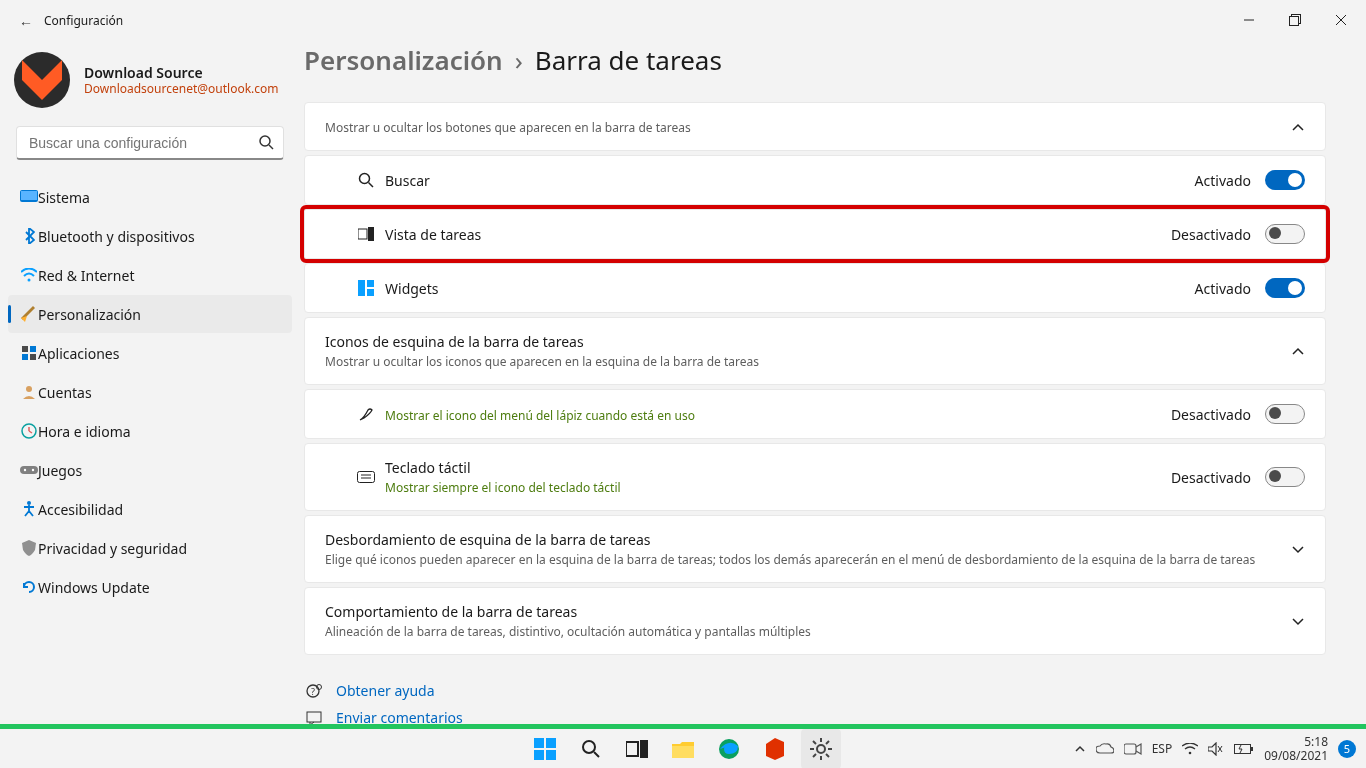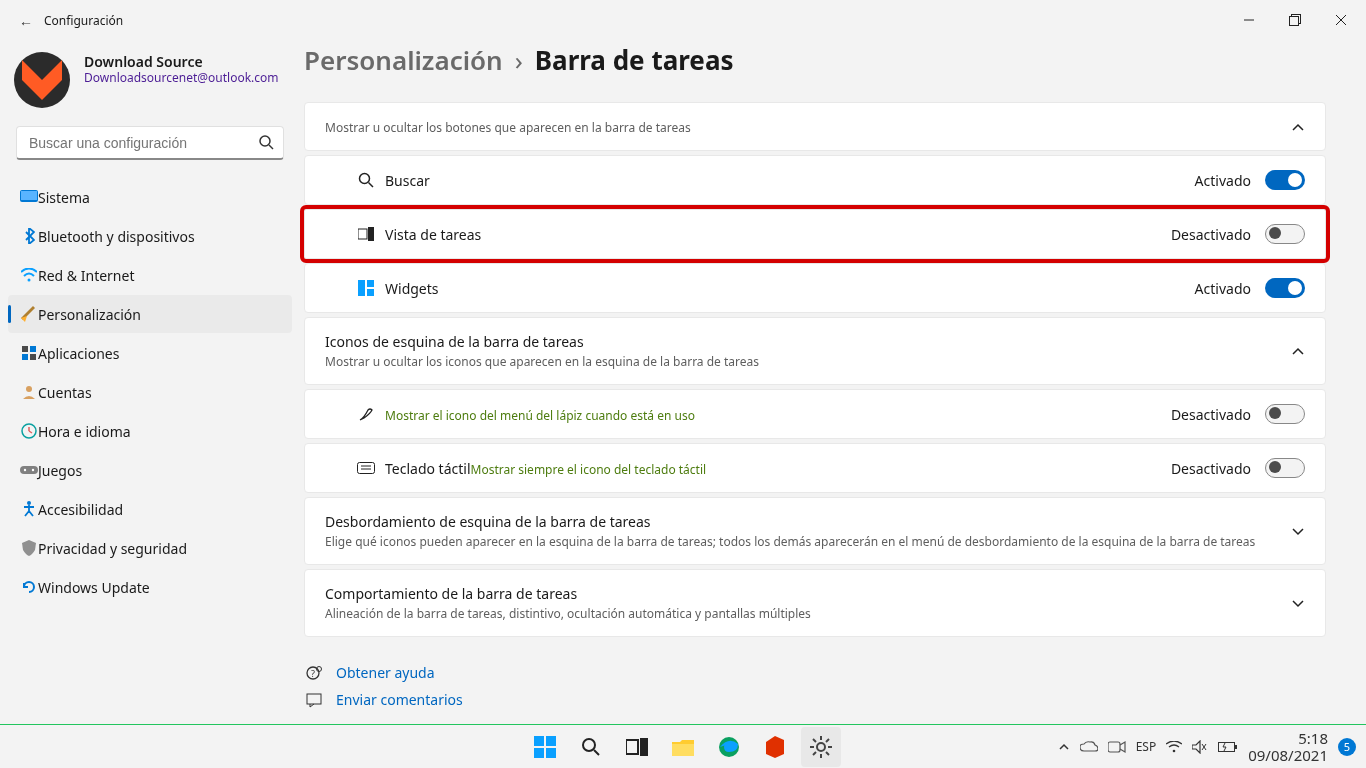--- a/index.html
+++ b/index.html
@@ -7,63 +7,63 @@
   
   .window{position:relative;width:1366px;height:768px;display:flex;flex-direction:column}
   .title-bar{height:40px;display:flex;align-items:center;padding:0 2px 0 12px;font-size:12px}
   .title-bar .back{width:28px;text-align:center;font-size:14px;color:#333;cursor:pointer}
   .title-bar .app-name{margin-left:4px}
   .title-bar .spacer{flex:1}
   .win-btn{width:46px;height:40px;display:flex;align-items:center;justify-content:center;cursor:pointer;font-size:12px}
   .content{flex:1;display:flex;min-height:0}
   
   .sidebar{width:300px;padding:4px 4px 8px 4px;overflow:auto}
-  .user{display:flex;align-items:flex-start;gap:14px;padding:8px 12px 18px 10px}
+  .user{display:flex;align-items:center;gap:14px;padding:8px 12px 18px 10px}
   .avatar{width:56px;height:56px;border-radius:50%;background:#2b2b2b;position:relative;overflow:hidden}
   .avatar .inner{position:absolute;inset:8px;background:#FF5B24;clip-path:polygon(50% 100%,100% 50%,100% 0,50% 50%,0 0,0 50%)}
   .user-name{font-weight:600;font-size:14px}
-  .user-email{font-size:12px;color:#4c1d95;margin-top:-2px}
+  .user-email{font-size:12px;color:#c2410c;margin-top:-2px}
   .search-wrap{margin:0 12px 18px 12px;position:relative}
   .search{width:100%;height:34px;border:1px solid #e0e0e0;border-bottom:2px solid #888;border-radius:4px;background:#fff;padding:0 34px 0 12px;font-size:14px;outline:none}
   .search-ico{position:absolute;right:10px;top:8px;color:#444}
   .nav-item{display:flex;align-items:center;gap:0;height:38px;border-radius:4px;padding:0 12px 0 12px;margin:1px 4px;cursor:pointer;font-size:14px}
   .nav-item .ic{width:18px;display:flex;justify-content:center}
   .nav-item.active{background:#eaeaea}
   .nav-item.active::before{content:"";position:absolute;margin-left:-12px;width:3px;height:18px;background:#0067C0;border-radius:2px}
   
   .main{flex:1;padding:0 40px 0 4px;overflow:auto}
   .crumbs{display:flex;align-items:center;gap:12px;margin:2px 0 24px 0;font-size:26px}
   .crumbs .parent{color:#6a6a6a;font-weight:600}
   .crumbs .sep{color:#6a6a6a}
-  .crumbs .current{font-weight:700}
+  .crumbs .current{font-weight:400}
   .card{background:#fff;border:1px solid #e8e8e8;border-radius:4px;margin-bottom:4px}
   .card.header{display:flex;align-items:center;padding:14px 20px;cursor:pointer}
   .card.header .h-title{font-size:14px}
   .card.header .h-sub{font-size:12px;color:#5e5e5e;margin-top:2px}
   .card.header .chev{margin-left:auto;color:#333;font-size:14px}
   .row{display:flex;align-items:center;padding:14px 20px 14px 48px;border:1px solid #e8e8e8;background:#fff;border-radius:4px;margin-bottom:4px}
   .row.highlight{outline:4px solid #d40000;border-radius:2px}
   .row .ic{width:26px;color:#222;display:flex;justify-content:center;font-size:15px}
   .row .lbl{font-size:14px;margin-left:6px}
   .row .sub{font-size:12px;color:#4d7c0f;margin-top:2px}
   .row .status{margin-left:auto;margin-right:14px;font-size:14px}
   .toggle{width:40px;height:20px;border-radius:10px;position:relative;cursor:pointer}
   .toggle .knob{position:absolute;top:3px;width:14px;height:14px;border-radius:50%}
   .toggle.on{background:#0067C0}
   .toggle.on .knob{right:3px;background:#fff}
   .toggle.off{background:#f3f3f3;border:1px solid #888}
   .toggle.off .knob{left:3px;top:2px;background:#4b4b4b;width:12px;height:12px}
   .help{display:flex;align-items:center;gap:14px;margin-top:26px;margin-left:2px;font-size:14px;color:#4a4a4a}
   .help a{color:#0067C0;text-decoration:none;cursor:pointer}
   
-  .taskbar{position:absolute;bottom:0;left:0;right:0;height:44px;background:#f3f3f3;border-top:1px solid #22c55e;display:flex;align-items:center}
+  .taskbar{position:absolute;bottom:0;left:0;right:0;height:44px;background:#f3f3f3;border-top:5px solid #22c55e;display:flex;align-items:center}
   .tb-center{position:absolute;left:50%;transform:translateX(-50%);display:flex;gap:6px}
   .tb-btn{width:40px;height:40px;display:flex;align-items:center;justify-content:center;font-size:18px;cursor:pointer;border-radius:4px}
   .tb-right{margin-left:auto;display:flex;align-items:center;gap:10px;padding-right:10px;font-size:12px;color:#333}
-  .clock{text-align:right;line-height:1.1;font-size:15px}
+  .clock{text-align:right;line-height:1.1;font-size:12px}
   .lang{font-size:12px}
   svg{display:block}
 </style>
 </head>
 <body>
 
 <div class="window">
   <div class="title-bar">
     <div class="back">←</div>
     <div class="app-name">Configuración</div>
@@ -300,21 +300,21 @@
       </div>
 
       <div class="row">
         <span class="ic">
             <svg width="18" height="12">
               <rect x="0.5" y="0.5" width="17" height="11" rx="2" fill="none" stroke="#222"></rect>
               <line x1="4" y1="4" x2="14" y2="4" stroke="#222"></line>
               <line x1="4" y1="7" x2="14" y2="7" stroke="#222"></line>
             </svg>
           </span>
-        <div style="display:flex;flex-direction:row;margin-left:6px">
+        <div style="display:flex;flex-direction:column;margin-left:6px">
           <span class="lbl" style="margin-left:0">Teclado táctil</span>
           <span class="sub">Mostrar siempre el icono del teclado táctil</span>
         </div>
         <span class="status">Desactivado</span>
         <div class="toggle off">
             <div class="knob"></div>
           </div>
       </div>
 
       <div class="card header" style="margin-top:4px">

